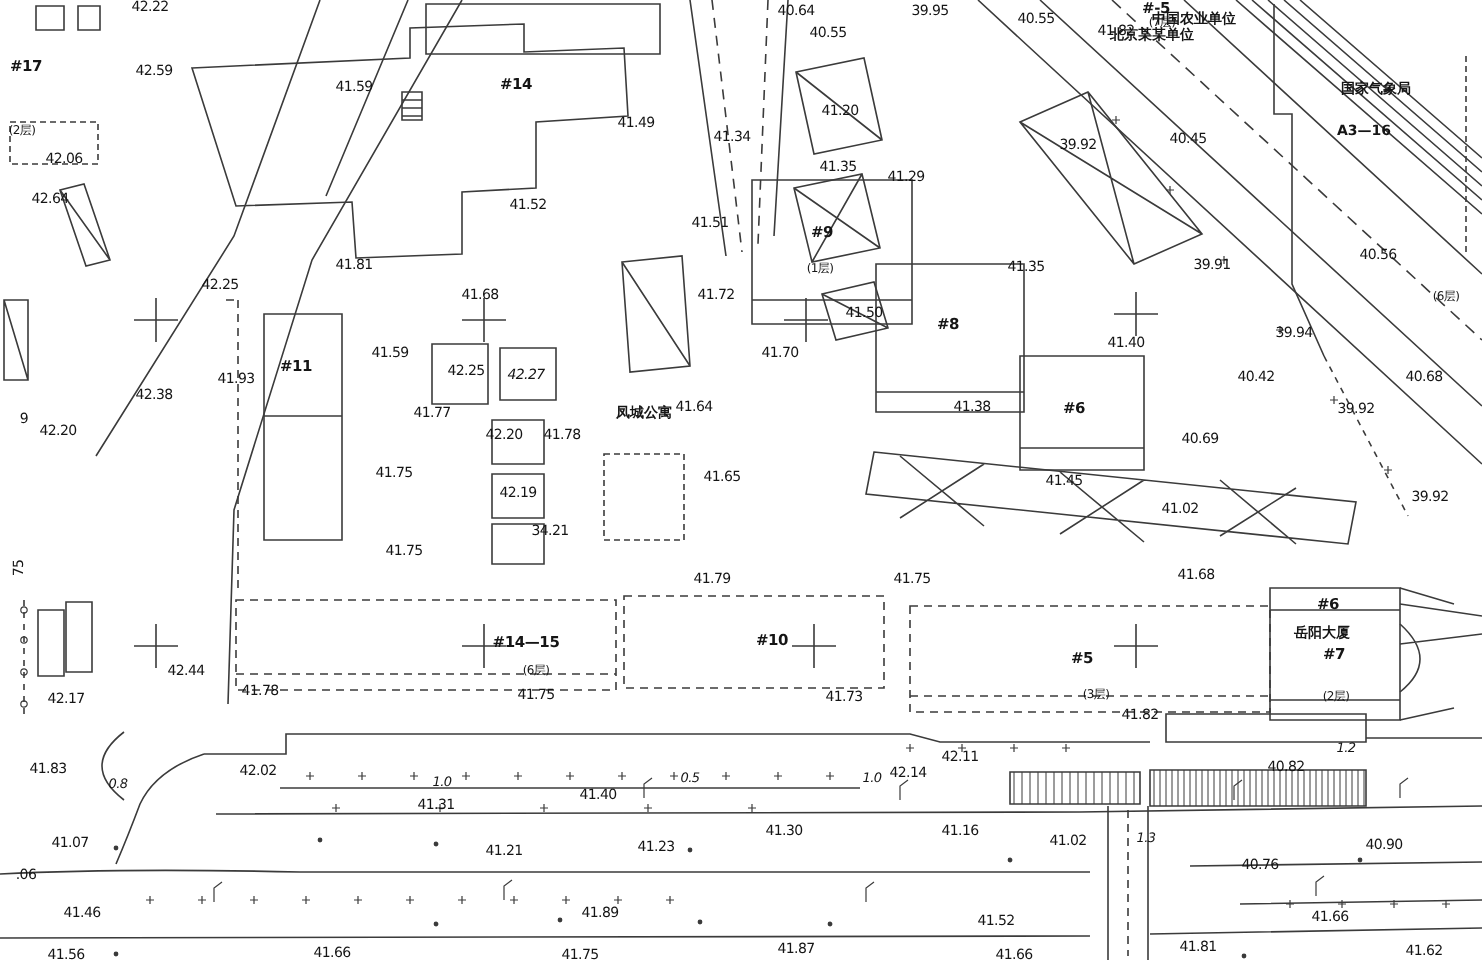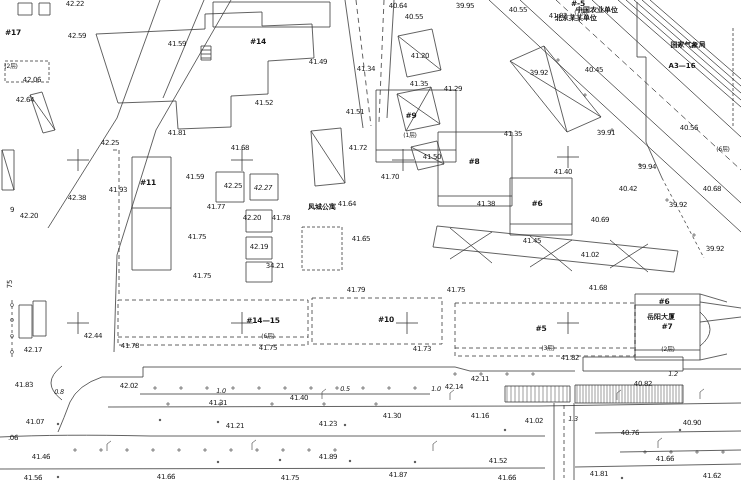--- a/index.html
+++ b/index.html
@@ -279,29 +279,29 @@
       <span class="lbl" style="left: 570px; top: 358px;">41.82</span>
       <span class="lbl" style="left: 721px; top: 376px; margin-left: 46px;">42.21</span>
       <span class="lbl" style="left: 643px; top: 384px; text-align: right;">40.82</span>
       <span class="lbl" style="left: 480px; top: 379px;">42.11</span>
       <span class="lbl" style="left: 454px; top: 387px;">42.14</span>
       <span class="lbl" style="left: 24px; top: 385px;">41.83</span>
       <span class="lbl" style="left: 129px; top: 386px;">42.02</span>
       <span class="lbl" style="left: 193px; top: 403px; margin-left: 25px;">41.31</span>
       <span class="lbl" style="left: 299px; top: 398px;">41.40</span>
       <span class="lbl" style="left: 35px; top: 422px;">41.07</span>
-      <span class="lbl" style="left: 235px; top: 426px;">41.21</span>
+      <span class="lbl" style="left: 252px; top: 426px;">41.21</span>
       <span class="lbl" style="left: 328px; top: 424px;">41.23</span>
       <span class="lbl" style="left: 392px; top: 416px;">41.30</span>
       <span class="lbl" style="left: 480px; top: 416px;">41.16</span>
       <span class="lbl" style="left: 534px; top: 421px;">41.02</span>
       <span class="lbl" style="left: 692px; top: 423px;">40.90</span>
       <span class="lbl" style="left: 630px; top: 433px;">40.76</span>
       <span class="lbl" style="left: 41px; top: 457px;">41.46</span>
-      <span class="lbl" style="left: 300px; top: 457px; margin-left: 28px;">41.89</span>
+      <span class="lbl" style="left: 300px; top: 457px;">41.89</span>
       <span class="lbl" style="left: 498px; top: 461px;">41.52</span>
       <span class="lbl" style="left: 665px; top: 459px;">41.66</span>
       <span class="lbl" style="left: 33px; top: 478px;">41.56</span>
       <span class="lbl" style="left: 166px; top: 477px;">41.66</span>
       <span class="lbl" style="left: 290px; top: 478px;">41.75</span>
       <span class="lbl" style="left: 398px; top: 475px;">41.87</span>
       <span class="lbl" style="left: 507px; top: 478px;">41.66</span>
       <span class="lbl" style="left: 599px; top: 474px;">41.81</span>
       <span class="lbl" style="left: 712px; top: 476px;">41.62</span>
       <span class="lbl" style="left: 12px; top: 210px;">9</span>

